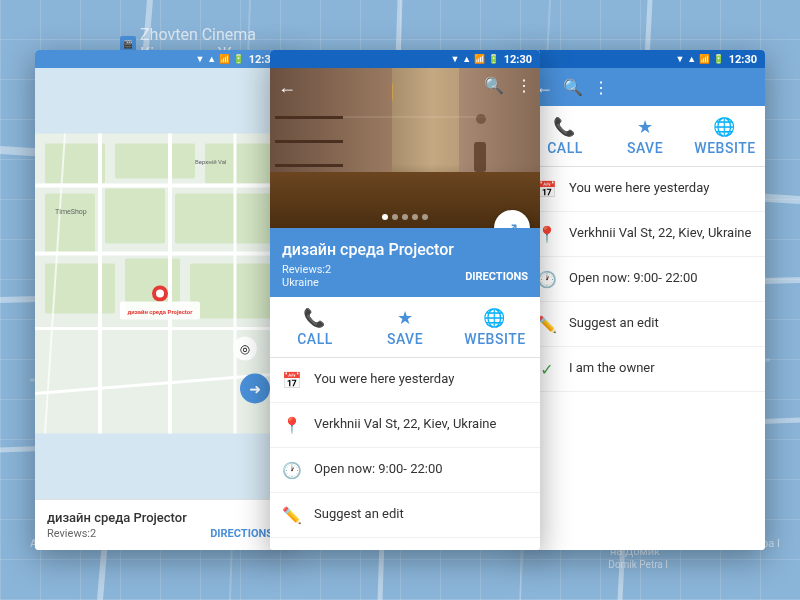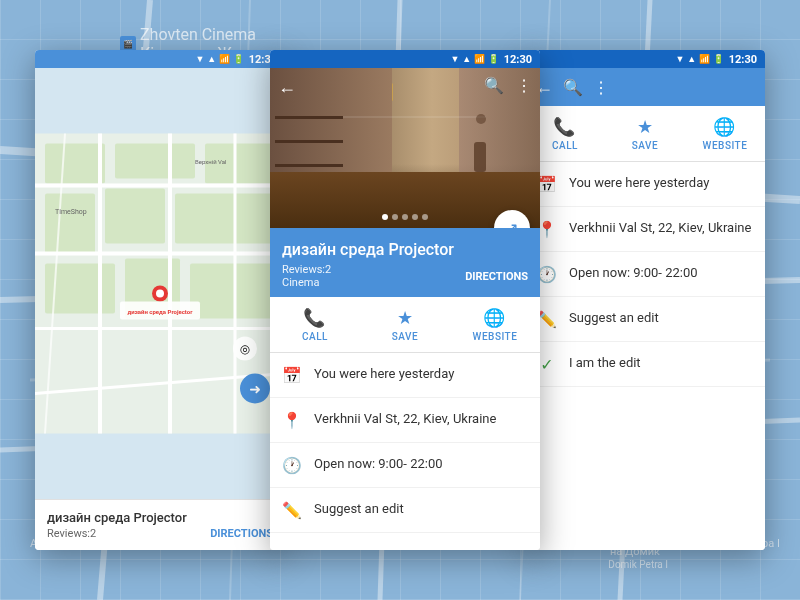--- a/index.html
+++ b/index.html
@@ -227,21 +227,21 @@
     .action-btn {
       flex: 1;
       display: flex;
       flex-direction: column;
       align-items: center;
       padding: 10px 4px;
       cursor: pointer;
       color: #4a90d9;
     }
     .action-btn .icon { font-size: 18px; margin-bottom: 3px; }
-    .action-btn .label { font-size: 10px; font-weight: 500; letter-spacing: 0.5px; }
+    .action-btn .label { font-size: 14px; font-weight: 500; letter-spacing: 0.5px; }
 
     .info-list {
       flex: 1;
       overflow-y: auto;
       background: white;
     }
     .info-item {
       display: flex;
       align-items: flex-start;
       padding: 12px 12px;
@@ -462,21 +462,21 @@
       </div>
 
       <div class="share-fab">↗</div>
     </div>
 
     <div class="detail-header">
       <div class="detail-title">дизайн среда Projector</div>
       <div class="detail-meta">
         <div>
           <div style="font-size:11px;color:rgba(255,255,255,0.9);">Reviews:2</div>
-          <div style="font-size:11px;color:rgba(255,255,255,0.9);">Cinema</div>
+          <div style="font-size:11px;color:rgba(255,255,255,0.9);">Ukraine</div>
         </div>
         <span style="font-size:11px;font-weight:bold;color:white;cursor:pointer;">DIRECTIONS</span>
       </div>
     </div>
 
     <div class="action-row">
       <div class="action-btn">
         <span class="icon">📞</span>
         <span class="label">CALL</span>
       </div>
@@ -557,18 +557,18 @@
       <div class="info-item">
         <span class="info-icon blue">🕐</span>
         <span class="info-text">Open now: 9:00- 22:00</span>
       </div>
       <div class="info-item">
         <span class="info-icon">✏️</span>
         <span class="info-text">Suggest an edit</span>
       </div>
       <div class="info-item">
         <span class="info-icon green">✓</span>
-        <span class="info-text">I am the edit</span>
+        <span class="info-text">I am the owner</span>
       </div>
     </div>
   </div>
 
 </div>
 
 </body></html>

